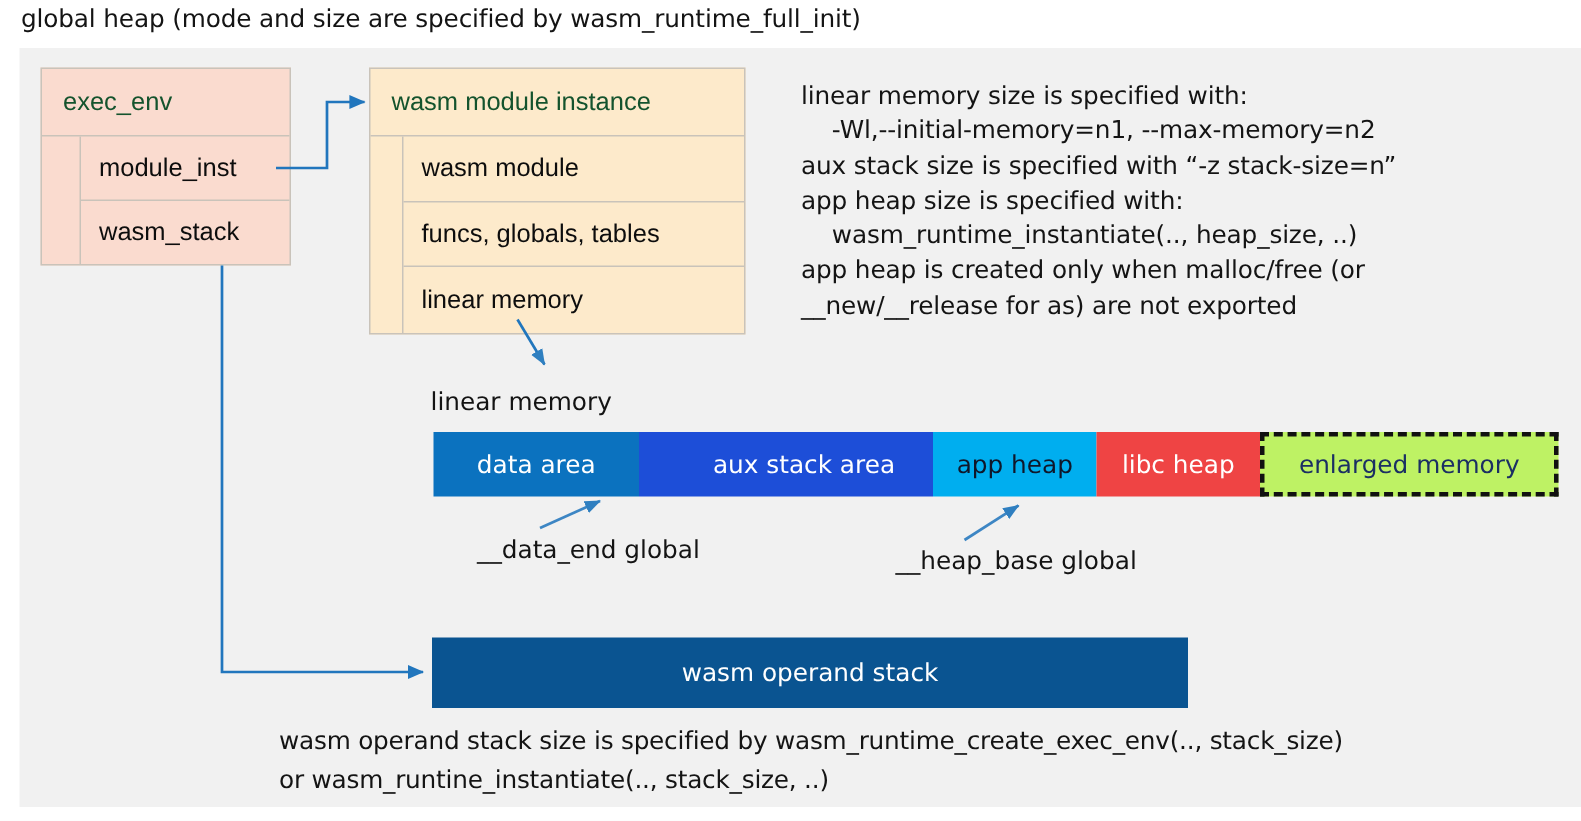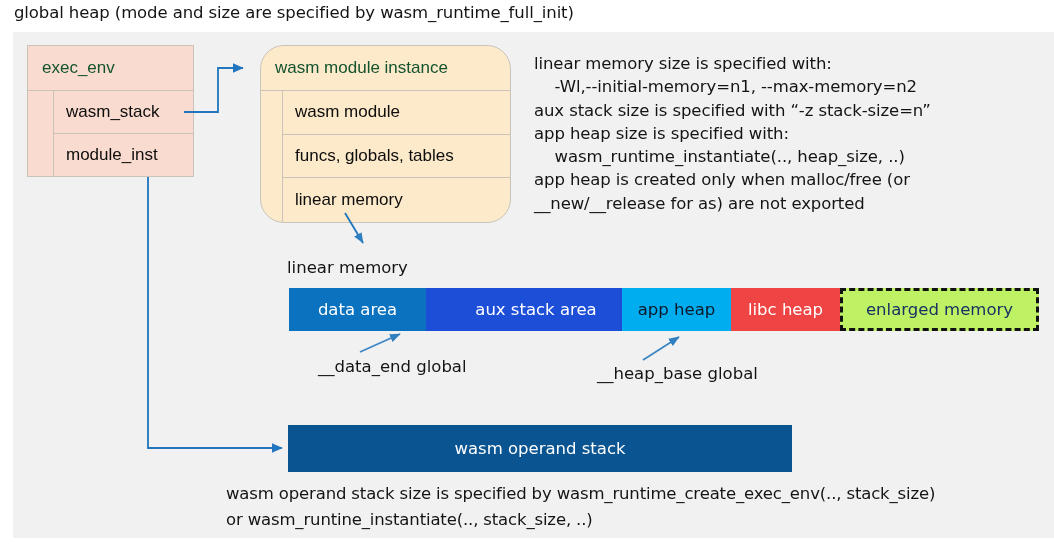--- a/index.html
+++ b/index.html
@@ -84,21 +84,21 @@
   .struct .row:last-child { border-bottom: none; }
 
   
   #exec-env { left: 27px; top: 45px; width: 167px; height: 132px; background: #fadbcf; }
   #exec-env .hdr { height: 45px; }
   #exec-env .body { height: 85px; }
   #exec-env .gutter { width: 26px; }
   #exec-env .row { height: 42.5px; }
 
   
-  #wasm-mod-inst { left: 260px; top: 45px; width: 251px; height: 178px; background: #fdeacb; border-radius: 24px; }
+  #wasm-mod-inst { left: 246px; top: 45px; width: 251px; height: 178px; background: #fdeacb; }
   #wasm-mod-inst .hdr { height: 45px; }
   #wasm-mod-inst .body { height: 131px; }
   #wasm-mod-inst .gutter { width: 22px; }
   #wasm-mod-inst .row { height: 43.6px; }
 
   
   .note {
     position: absolute;
     font-size: 16.5px;
     line-height: 23.3px;
@@ -181,21 +181,20 @@
   }
   #note-stack {
     position: absolute;
     left: 186px;
     top: 481px;
     font-size: 16.5px;
     line-height: 26px;
     color: #141414;
     white-space: pre;
     letter-spacing: -0.15px;
-    margin-left: 40px;
   }
 
   
   #arrows {
     position: absolute;
     left: 0; top: 0;
     width: 1054px; height: 547px;
     pointer-events: none;
   }
 </style>
@@ -206,22 +205,22 @@
 
   <div class="title">global heap (mode and size are specified by wasm_runtime_full_init)</div>
 
   <div class="panel"></div>
 
   <div class="struct" id="exec-env">
     <div class="hdr">exec_env</div>
     <div class="body">
       <div class="gutter"></div>
       <div class="rows">
+        <div class="row">module_inst</div>
         <div class="row">wasm_stack</div>
-        <div class="row">module_inst</div>
       </div>
     </div>
   </div>
 
   <div class="struct" id="wasm-mod-inst">
     <div class="hdr">wasm module instance</div>
     <div class="body">
       <div class="gutter"></div>
       <div class="rows">
         <div class="row">wasm module</div>

